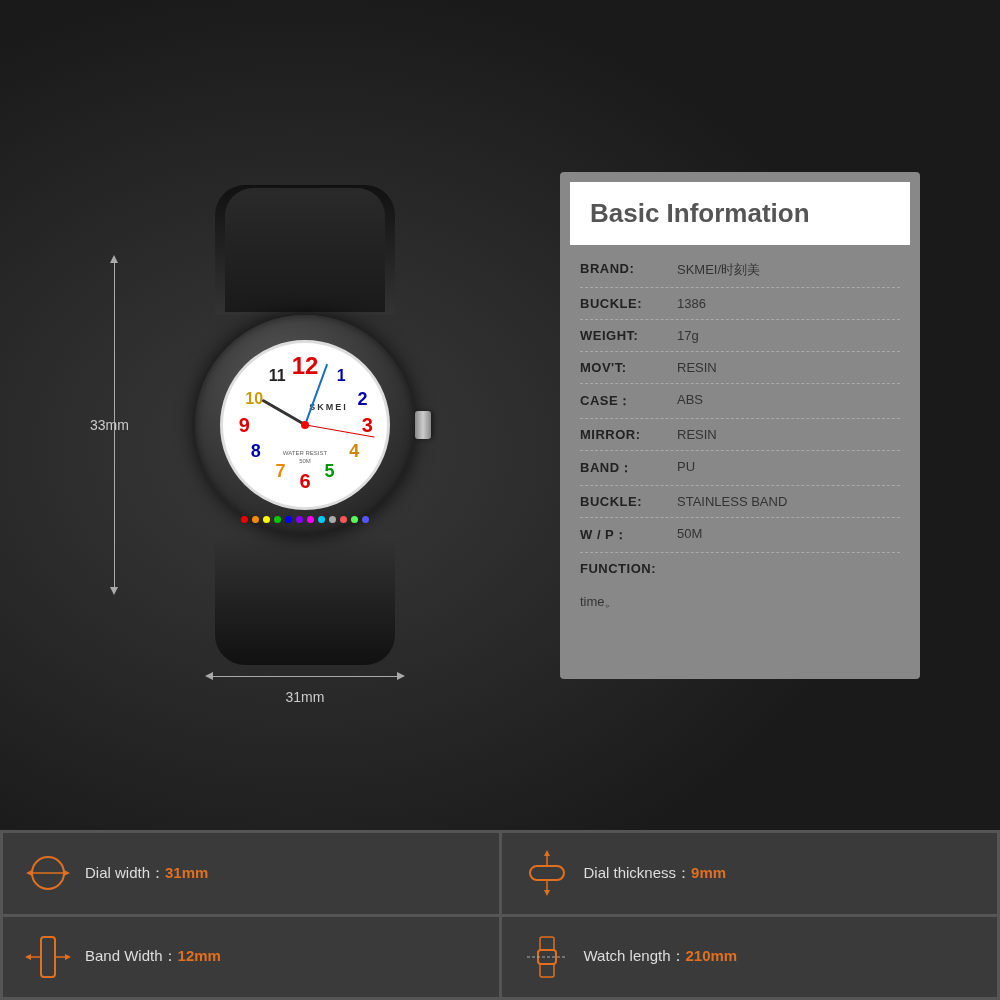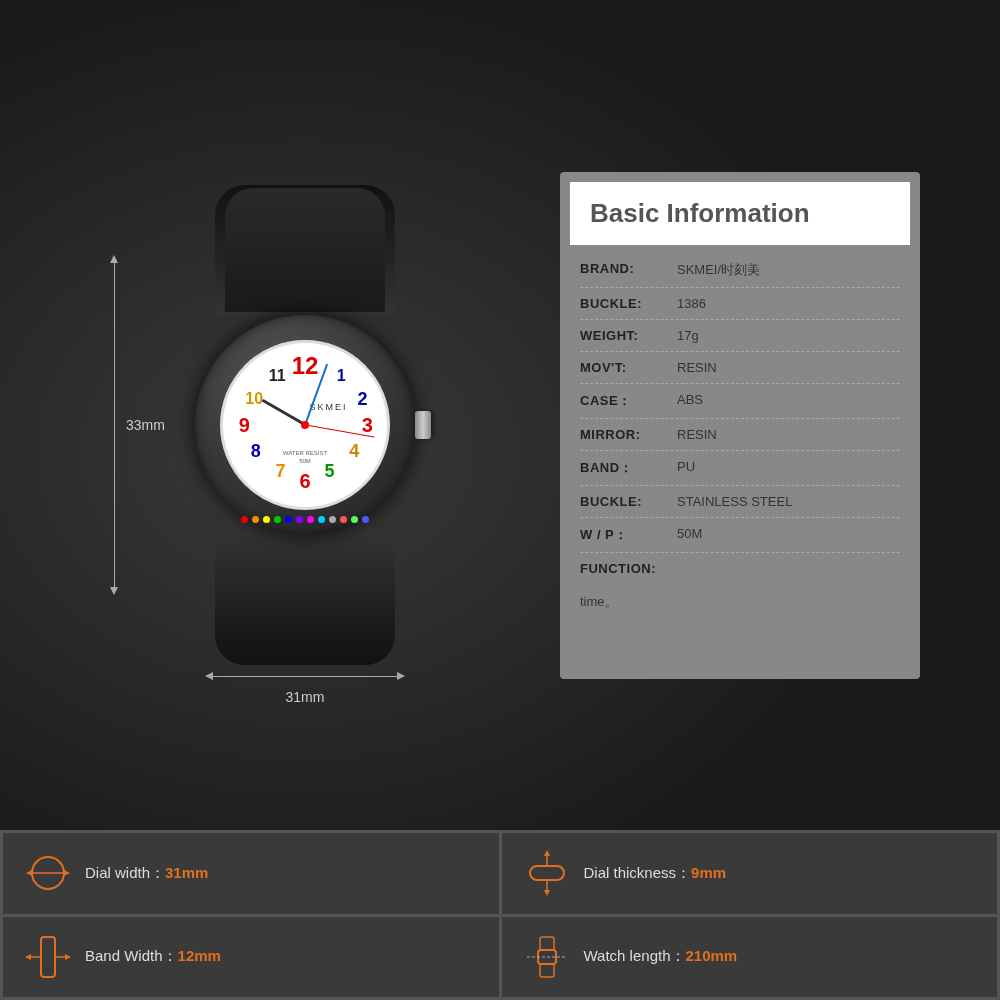--- a/index.html
+++ b/index.html
@@ -72,21 +72,20 @@
       border-right: 4px solid transparent;
       border-top: 8px solid #aaa;
     }
     .dim-label-v {
       position: absolute;
       left: 10px;
       top: 50%;
       transform: translateY(-50%);
       color: #ccc;
       font-size: 14px;
-      margin-left: 36px;
     }
 
     
     .watch-body {
       position: relative;
       width: 240px;
       height: 530px;
       display: flex;
       flex-direction: column;
       align-items: center;
@@ -165,21 +164,21 @@
     .num-10 { top: 34%; left: 19%; color: #c90; font-size: 16px; }
     .num-11 { top: 20%; left: 33%; color: #222; font-size: 16px; }
 
     
     .skmei-text {
       position: absolute;
       top: 36%;
       left: 50%;
       transform: translateX(-50%);
       font-size: 9px;
-      font-weight: normal;
+      font-weight: bold;
       color: #333;
       letter-spacing: 2px;
       padding-left: 47px;
     }
 
     
     .water-text {
       position: absolute;
       bottom: 25%;
       left: 50%;
@@ -458,21 +457,21 @@
         <div class="info-row">
           <span class="info-label">MIRROR:</span>
           <span class="info-value">RESIN</span>
         </div>
         <div class="info-row">
           <span class="info-label">BAND：</span>
           <span class="info-value">PU</span>
         </div>
         <div class="info-row">
           <span class="info-label">BUCKLE:</span>
-          <span class="info-value">STAINLESS STEEL</span>
+          <span class="info-value">STAINLESS BAND</span>
         </div>
         <div class="info-row">
           <span class="info-label">W / P：</span>
           <span class="info-value">50M</span>
         </div>
         <div class="info-row">
           <span class="info-label">FUNCTION:</span>
           <span class="info-value">time。</span>
         </div>
       </div>

